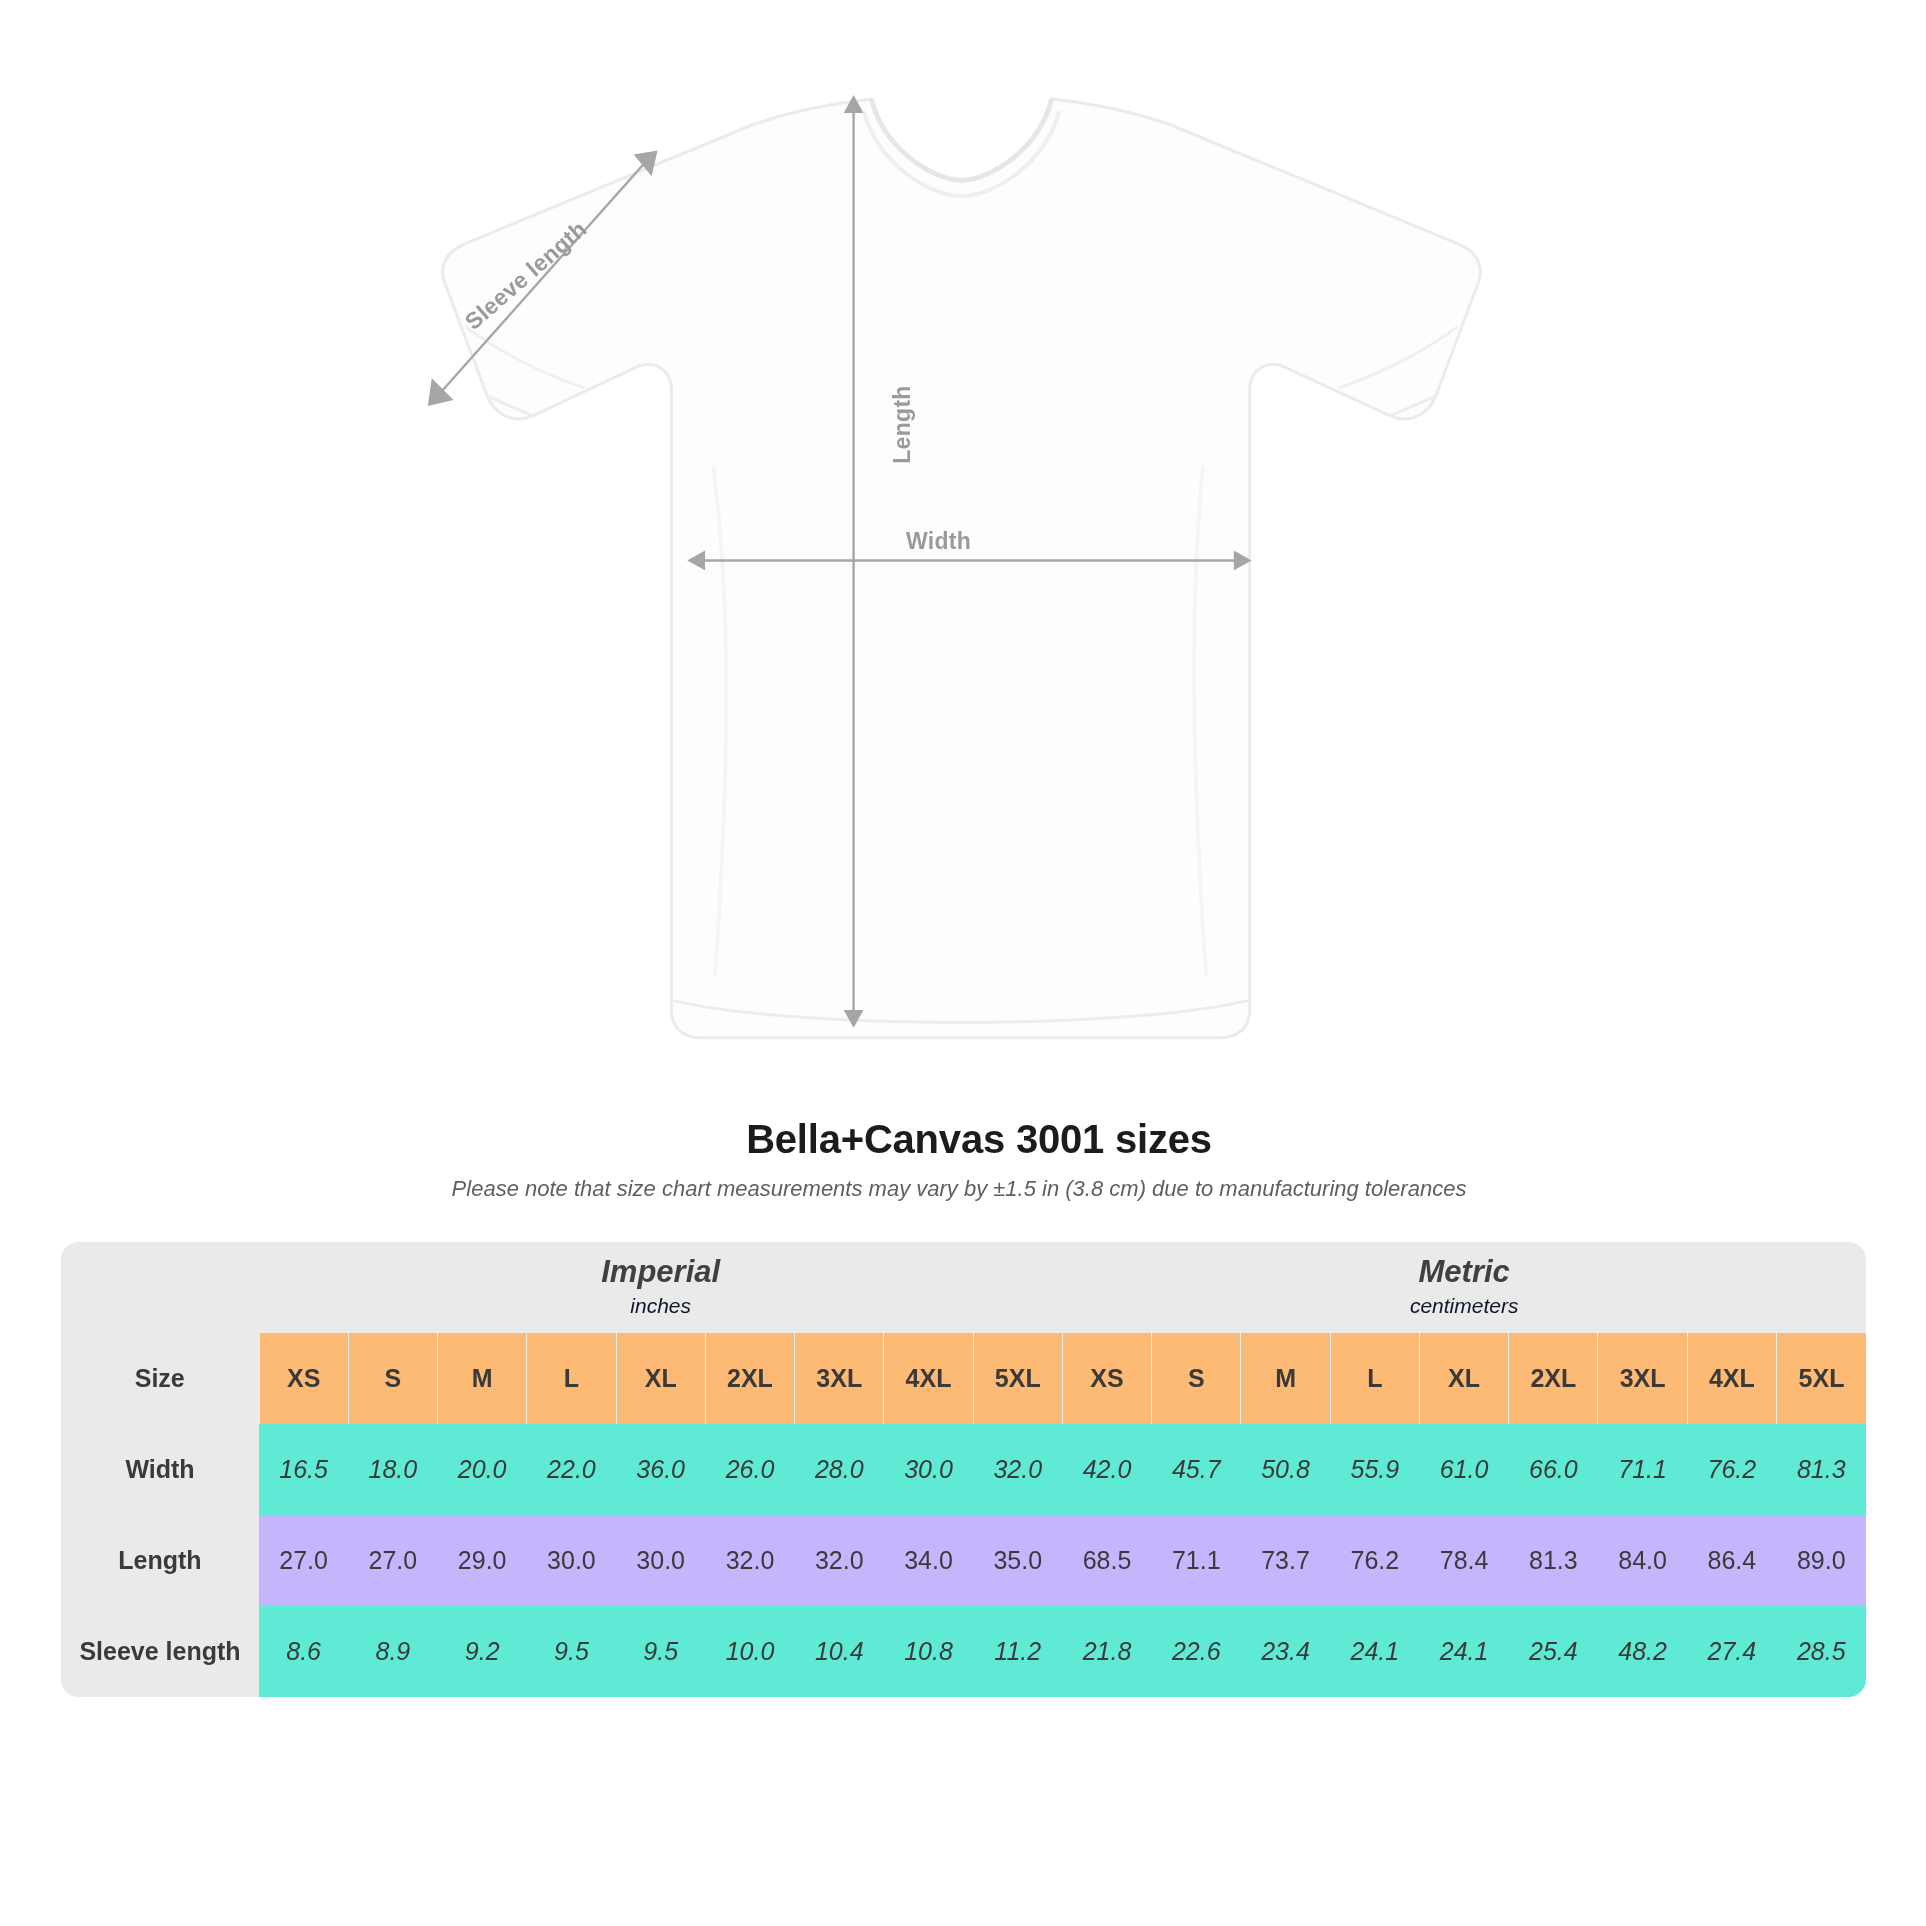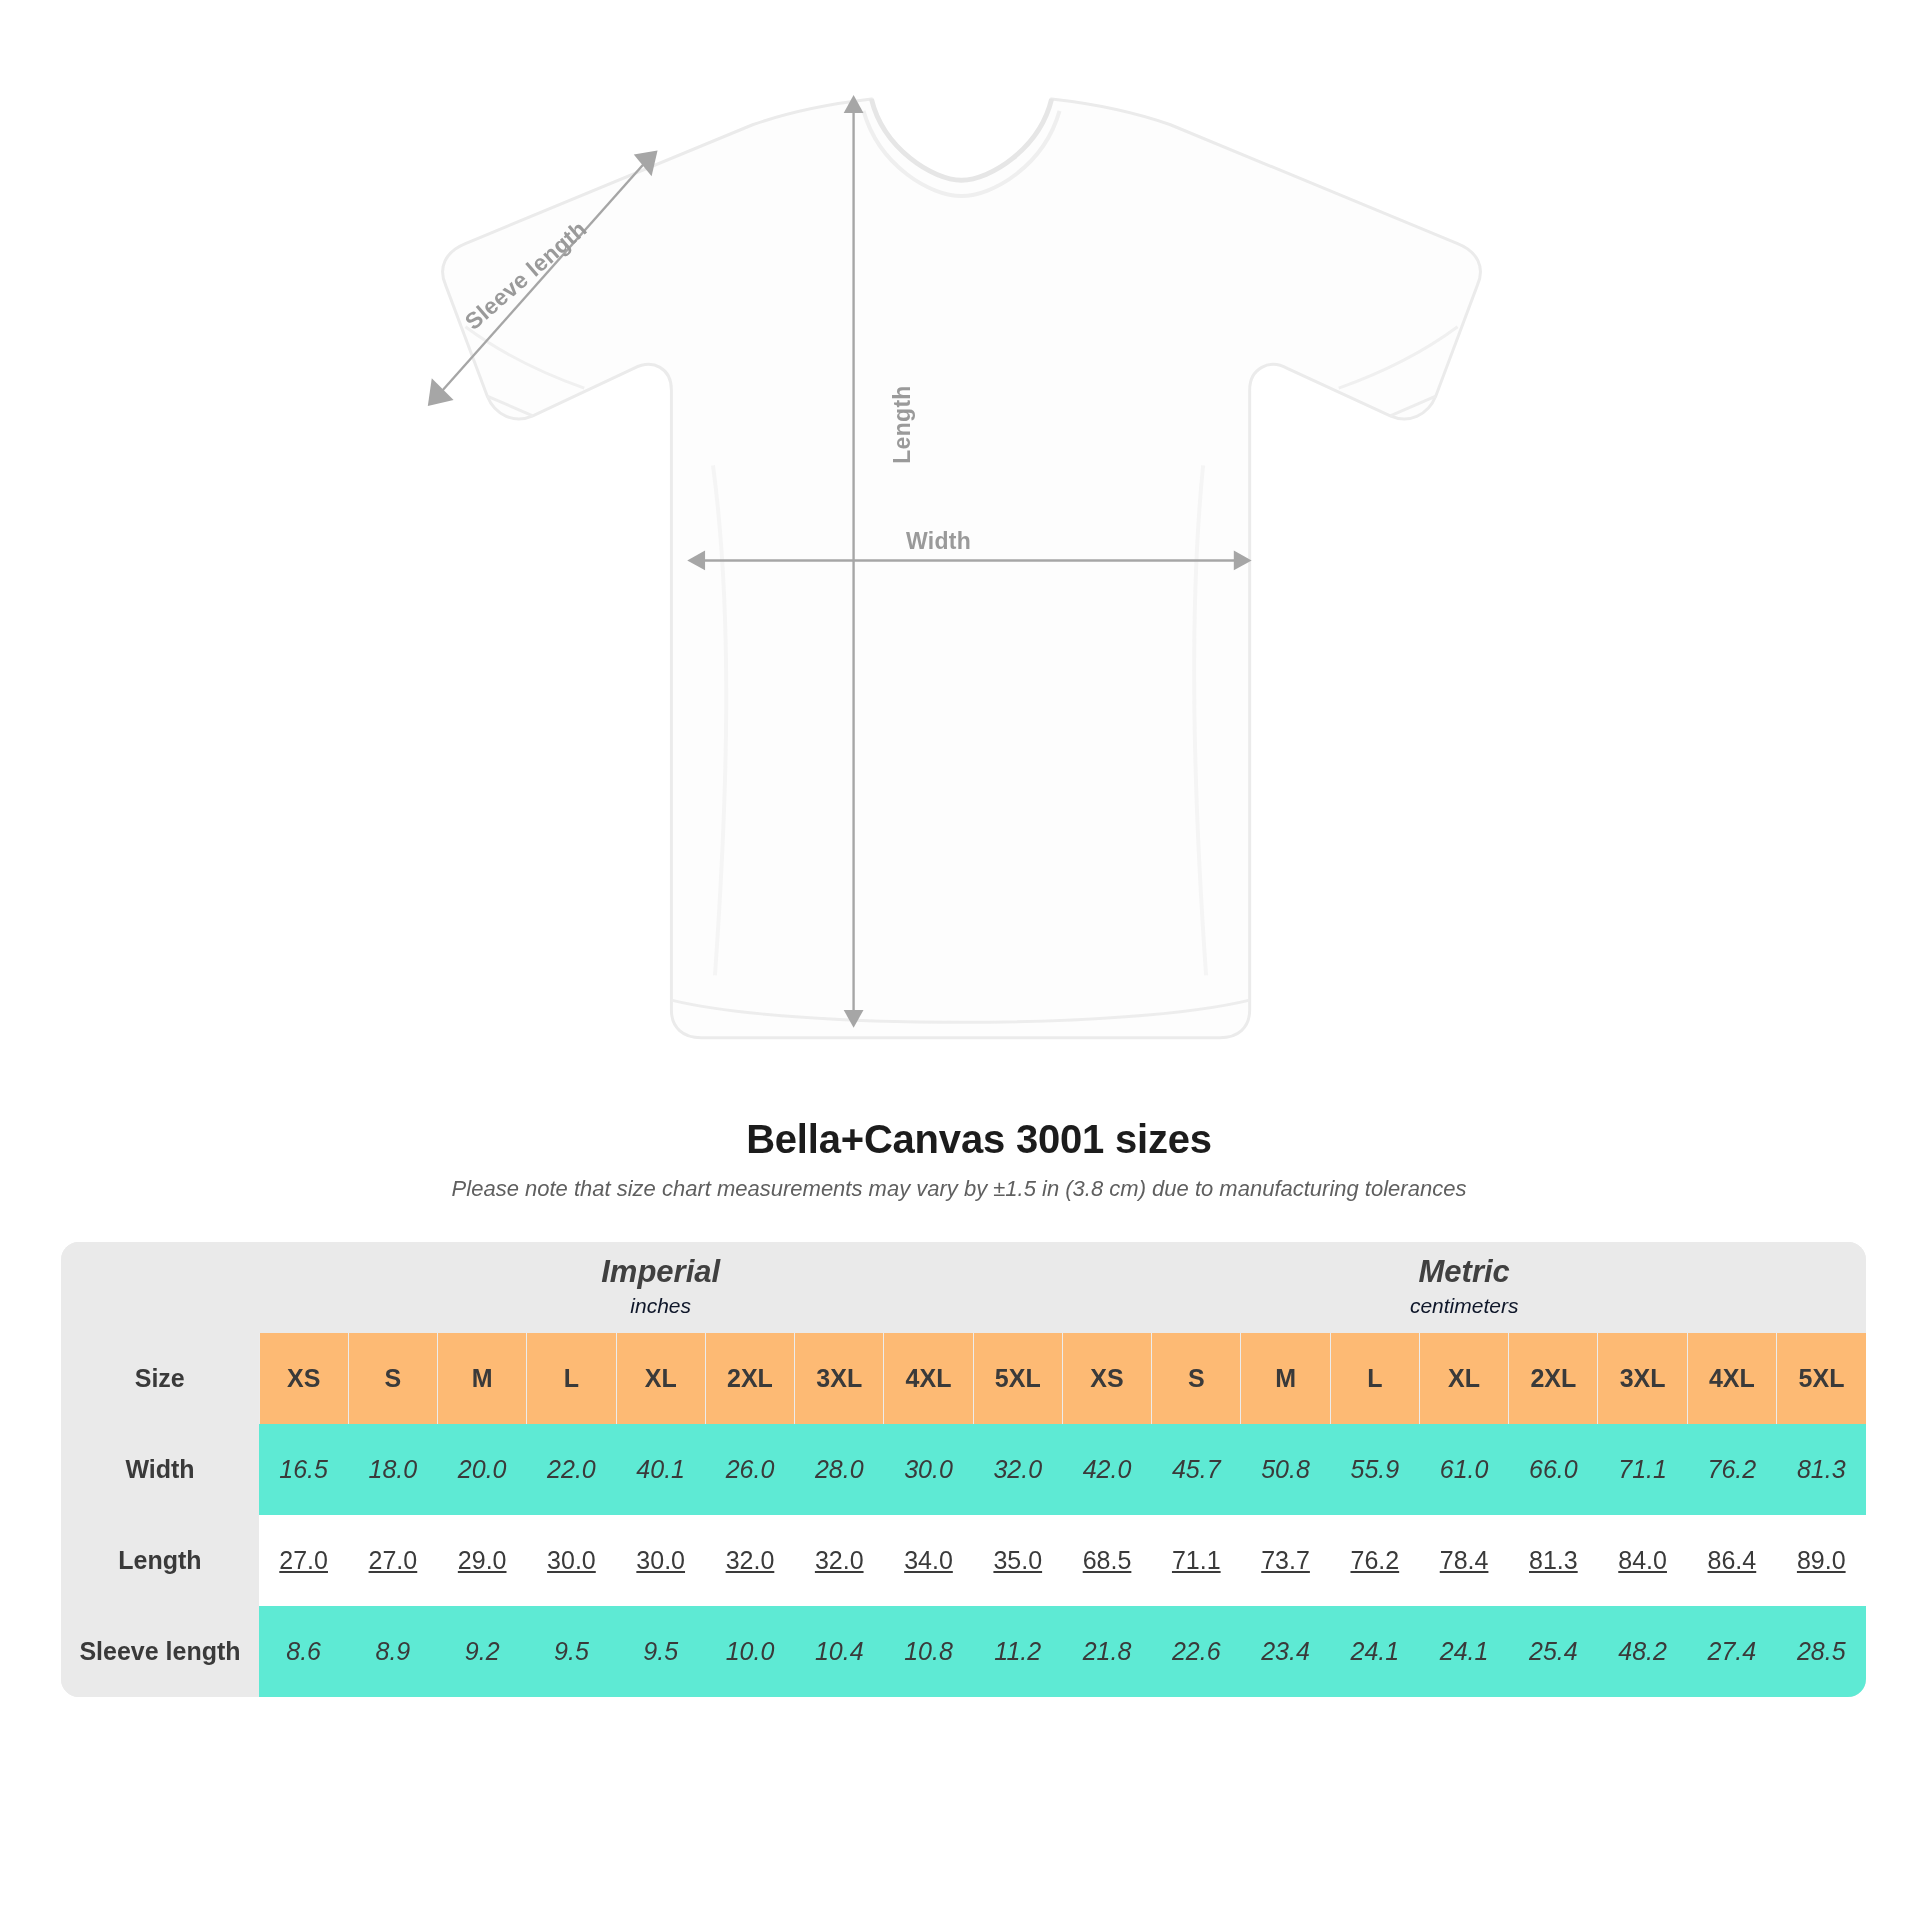--- a/index.html
+++ b/index.html
@@ -92,21 +92,21 @@
     height:99px;
   }
   .hdr td.rowlabel{background:#eaeaea;}
   td.rowlabel{
     background:#eaeaea;
     font-weight:bold;
     font-size:26px;
     color:#3d3d3d;
   }
   tr.band-a td.val{background:#5eead4;font-style:italic;}
-  tr.band-b td.val{background:#ffffff;text-decoration:underline;}
+  tr.band-b td.val{background:#c4b5fd;}
   td.val{border-left:1px solid #ffffff;}
   tr.hdr td{border-left:1px solid #ececec;}
   tr.hdr td:first-child{border-left:0;}
   td.val:first-of-type{border-left:1px solid #ffffff;}
   .col-label{width:198px;}
 </style>
 </head>
 <body>
 
 <div class="page">
@@ -214,21 +214,21 @@
             <td>3XL</td>
             <td>4XL</td>
             <td>5XL</td>
           </tr>
           <tr class="band-a">
             <td class="rowlabel">Width</td>
             <td class="val">16.5</td>
             <td class="val">18.0</td>
             <td class="val">20.0</td>
             <td class="val">22.0</td>
-            <td class="val">40.1</td>
+            <td class="val">36.0</td>
             <td class="val">26.0</td>
             <td class="val">28.0</td>
             <td class="val">30.0</td>
             <td class="val">32.0</td>
             <td class="val">42.0</td>
             <td class="val">45.7</td>
             <td class="val">50.8</td>
             <td class="val">55.9</td>
             <td class="val">61.0</td>
             <td class="val">66.0</td>

